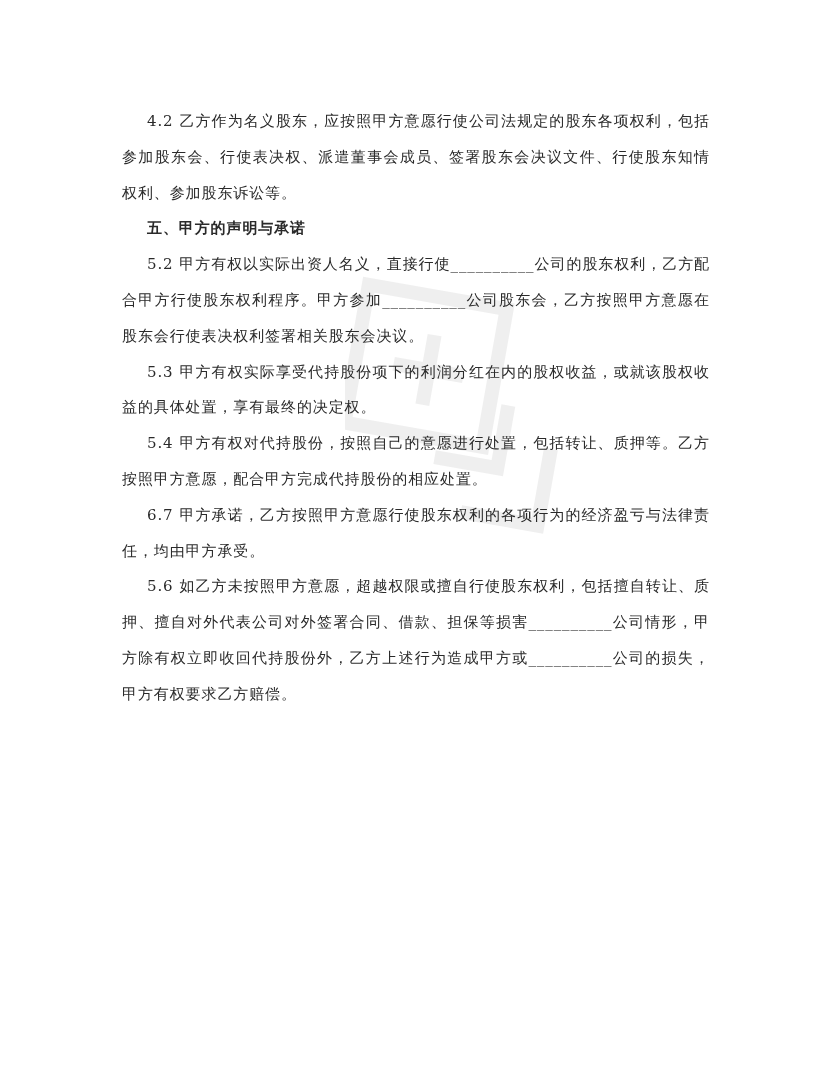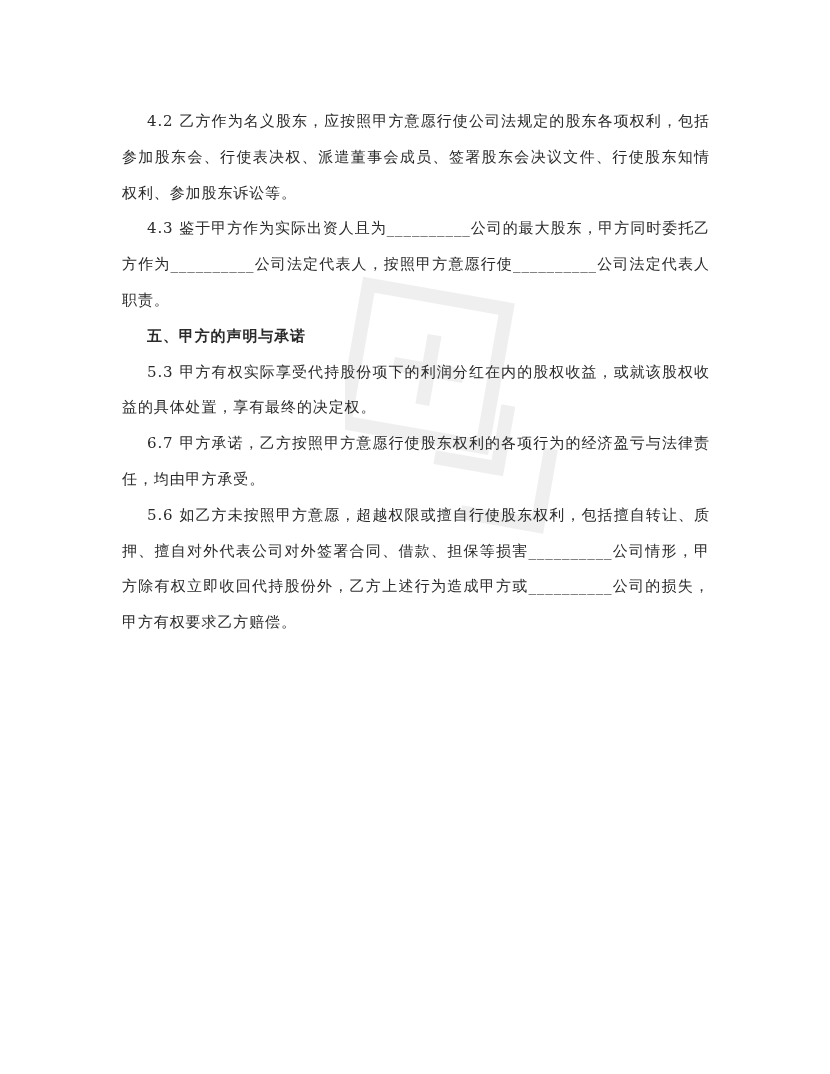--- a/index.html
+++ b/index.html
@@ -32,18 +32,19 @@
   <g fill="none" stroke="#555" stroke-width="14" transform="rotate(-35 115 150)">
     <rect x="45" y="20" width="140" height="140" transform="rotate(45 115 90)"></rect>
     <path d="M70 170 L115 215 L160 170"></path>
     <path d="M60 230 L115 285 L170 230"></path>
     <path d="M90 70 L140 120 M140 70 L90 120"></path>
   </g>
 </svg>
 
 <div class="page">
   <p class="para">4.2 乙方作为名义股东，应按照甲方意愿行使公司法规定的股东各项权利，包括参加股东会、行使表决权、派遣董事会成员、签署股东会决议文件、行使股东知情权利、参加股东诉讼等。</p>
-  <p class="para">4.3 鉴于甲方作为实际出资人且为__________公司的最大股东，甲方同时委托乙方作为__________公司法定代表人，按照甲方意愿行使__________公司法定代表人职责。</p>
   <p class="para heading">五、甲方的声明与承诺</p>
+  <p class="para">5.2 甲方有权以实际出资人名义，直接行使__________公司的股东权利，乙方配合甲方行使股东权利程序。甲方参加__________公司股东会，乙方按照甲方意愿在股东会行使表决权利签署相关股东会决议。</p>
   <p class="para">5.3 甲方有权实际享受代持股份项下的利润分红在内的股权收益，或就该股权收益的具体处置，享有最终的决定权。</p>
+  <p class="para">5.4 甲方有权对代持股份，按照自己的意愿进行处置，包括转让、质押等。乙方按照甲方意愿，配合甲方完成代持股份的相应处置。</p>
   <p class="para">6.7 甲方承诺，乙方按照甲方意愿行使股东权利的各项行为的经济盈亏与法律责任，均由甲方承受。</p>
   <p class="para">5.6 如乙方未按照甲方意愿，超越权限或擅自行使股东权利，包括擅自转让、质押、擅自对外代表公司对外签署合同、借款、担保等损害__________公司情形，甲方除有权立即收回代持股份外，乙方上述行为造成甲方或__________公司的损失，甲方有权要求乙方赔偿。</p>
 </div>
 
 </body></html>

